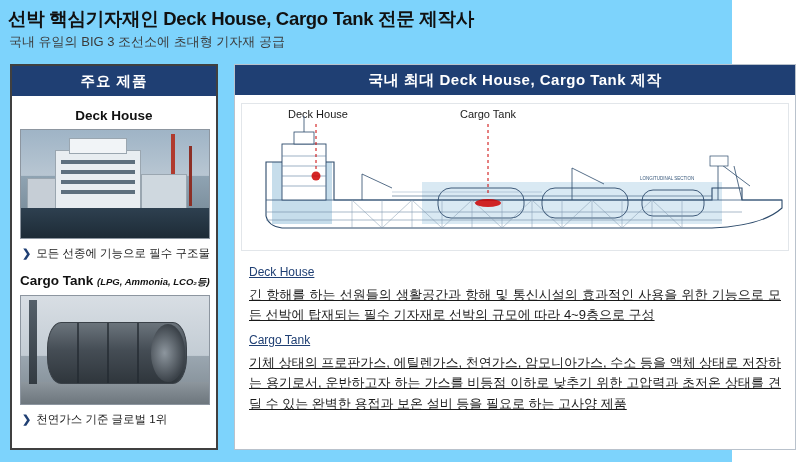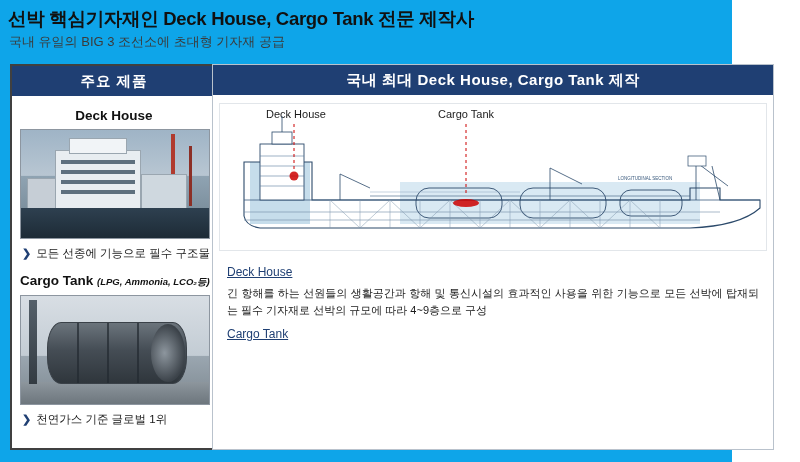--- a/index.html
+++ b/index.html
@@ -6,21 +6,21 @@
   html, body {
     margin: 0; padding: 0;
     width: 800px; height: 462px;
     background: #ffffff;
     font-family: "Liberation Sans", sans-serif;
     overflow: hidden;
   }
   .page {
     position: relative;
     width: 732px; height: 462px;
-    background: #0ea5e9;
+    background: #7dd3fc;
   }
 
   
   .title {
     position: absolute;
     left: 8px; top: 6px;
     font-size: 18.5px;
     font-weight: bold;
     color: #111111;
     letter-spacing: -0.3px;
@@ -145,21 +145,21 @@
   .bullet .chev {
     color: #1f3f73;
     font-size: 11px;
     font-weight: bold;
     margin-right: 5px;
   }
 
   
   .right-panel {
     position: absolute;
-    left: 212px; top: 64px;
+    left: 234px; top: 64px;
     width: 562px; height: 386px;
     border: 1px solid #b9c2cc;
     background: #ffffff;
   }
   .right-panel .panel-head { font-size: 15px; letter-spacing: 0.5px; }
 
   .diagram {
     position: relative;
     margin: 8px 6px 0 6px;
     height: 148px;
@@ -181,24 +181,25 @@
     padding: 6px 14px 0 14px;
   }
   .sec-head {
     font-size: 12px;
     color: #1f3f73;
     text-decoration: underline;
     margin: 8px 0 6px 0;
     white-space: nowrap;
   }
   .sec-text {
-    font-size: 11px;
+    font-size: 13px;
     color: #1a1a1a;
     line-height: 1.55;
     text-align: justify;
+    text-decoration: underline;
   }
 </style>
 </head>
 <body>
 
 <div class="page">
 
   <div class="title">선박 핵심기자재인 Deck House, Cargo Tank 전문 제작사</div>
   <div class="subtitle">국내 유일의 BIG 3 조선소에 초대형 기자재 공급</div>
 
@@ -328,16 +329,17 @@
           <text x="398" y="76" font-family="Liberation Sans, sans-serif" font-size="4.5" fill="#3a5a7d">LONGITUDINAL SECTION</text>
         </svg>
       </div>
     </div>
 
     <div class="body">
       <div class="sec-head">Deck House</div>
       <div class="sec-text">긴 항해를 하는 선원들의 생활공간과 항해 및 통신시설의 효과적인 사용을 위한 기능으로 모든 선박에 탑재되는 필수 기자재로 선박의 규모에 따라 4~9층으로 구성</div>
 
       <div class="sec-head">Cargo Tank</div>
+      <div class="sec-text">기체 상태의 프로판가스, 에틸렌가스, 천연가스, 암모니아가스, 수소 등을 액체 상태로 저장하는 용기로서, 운반하고자 하는 가스를 비등점 이하로 낮추기 위한 고압력과 초저온 상태를 견딜 수 있는 완벽한 용접과 보온 설비 등을 필요로 하는 고사양 제품</div>
     </div>
   </div>
 
 </div>
 
 </body></html>

